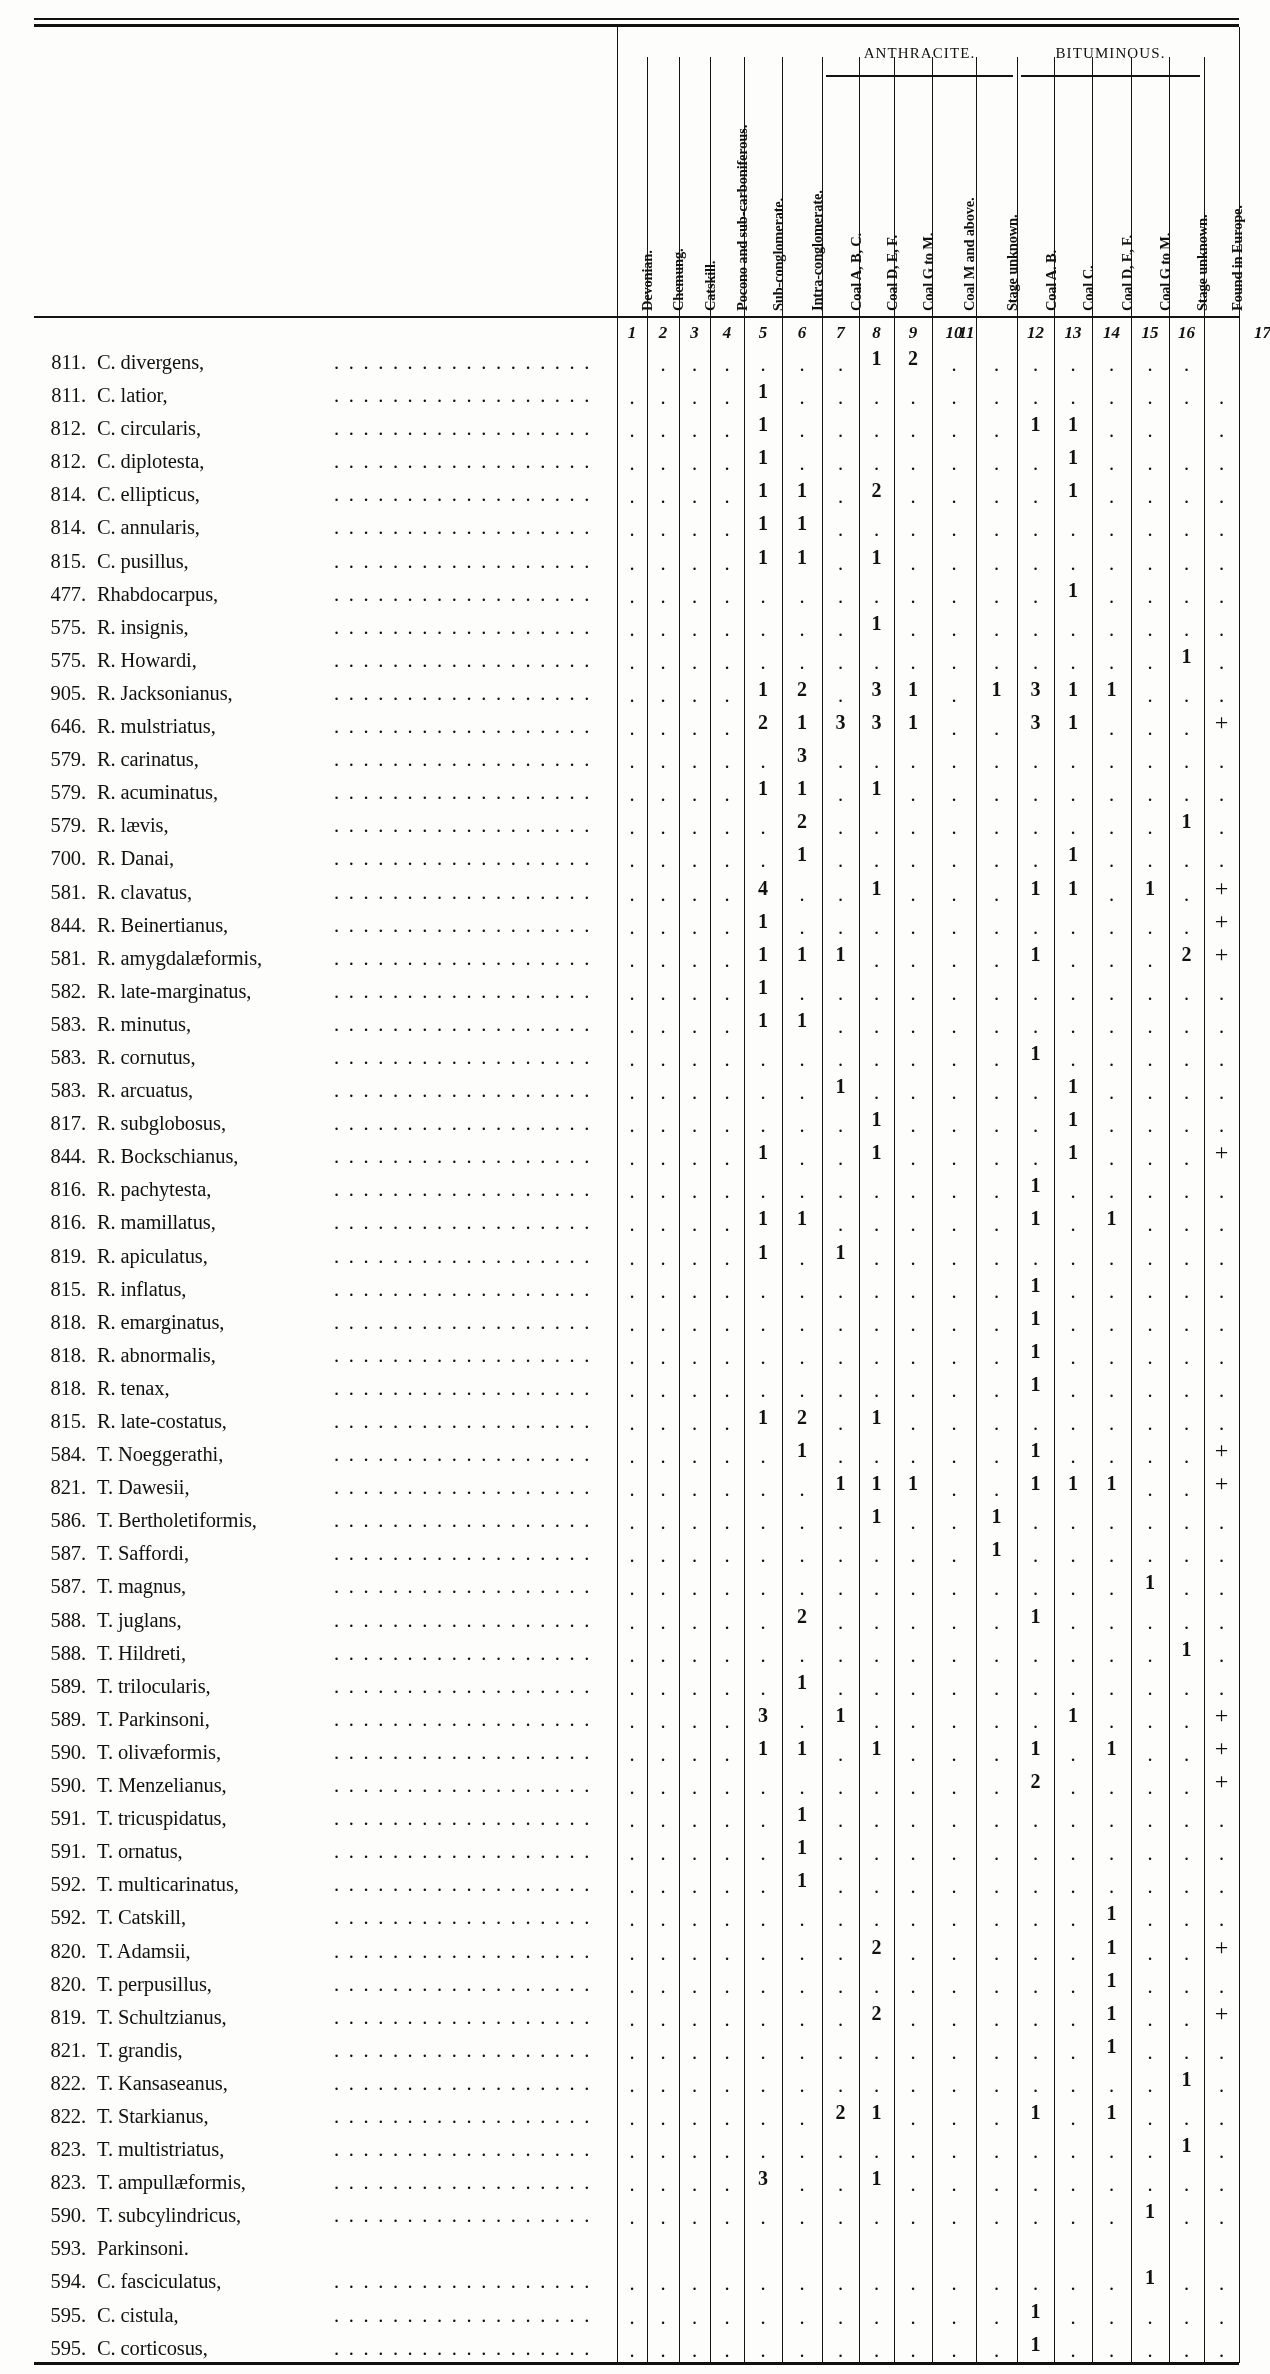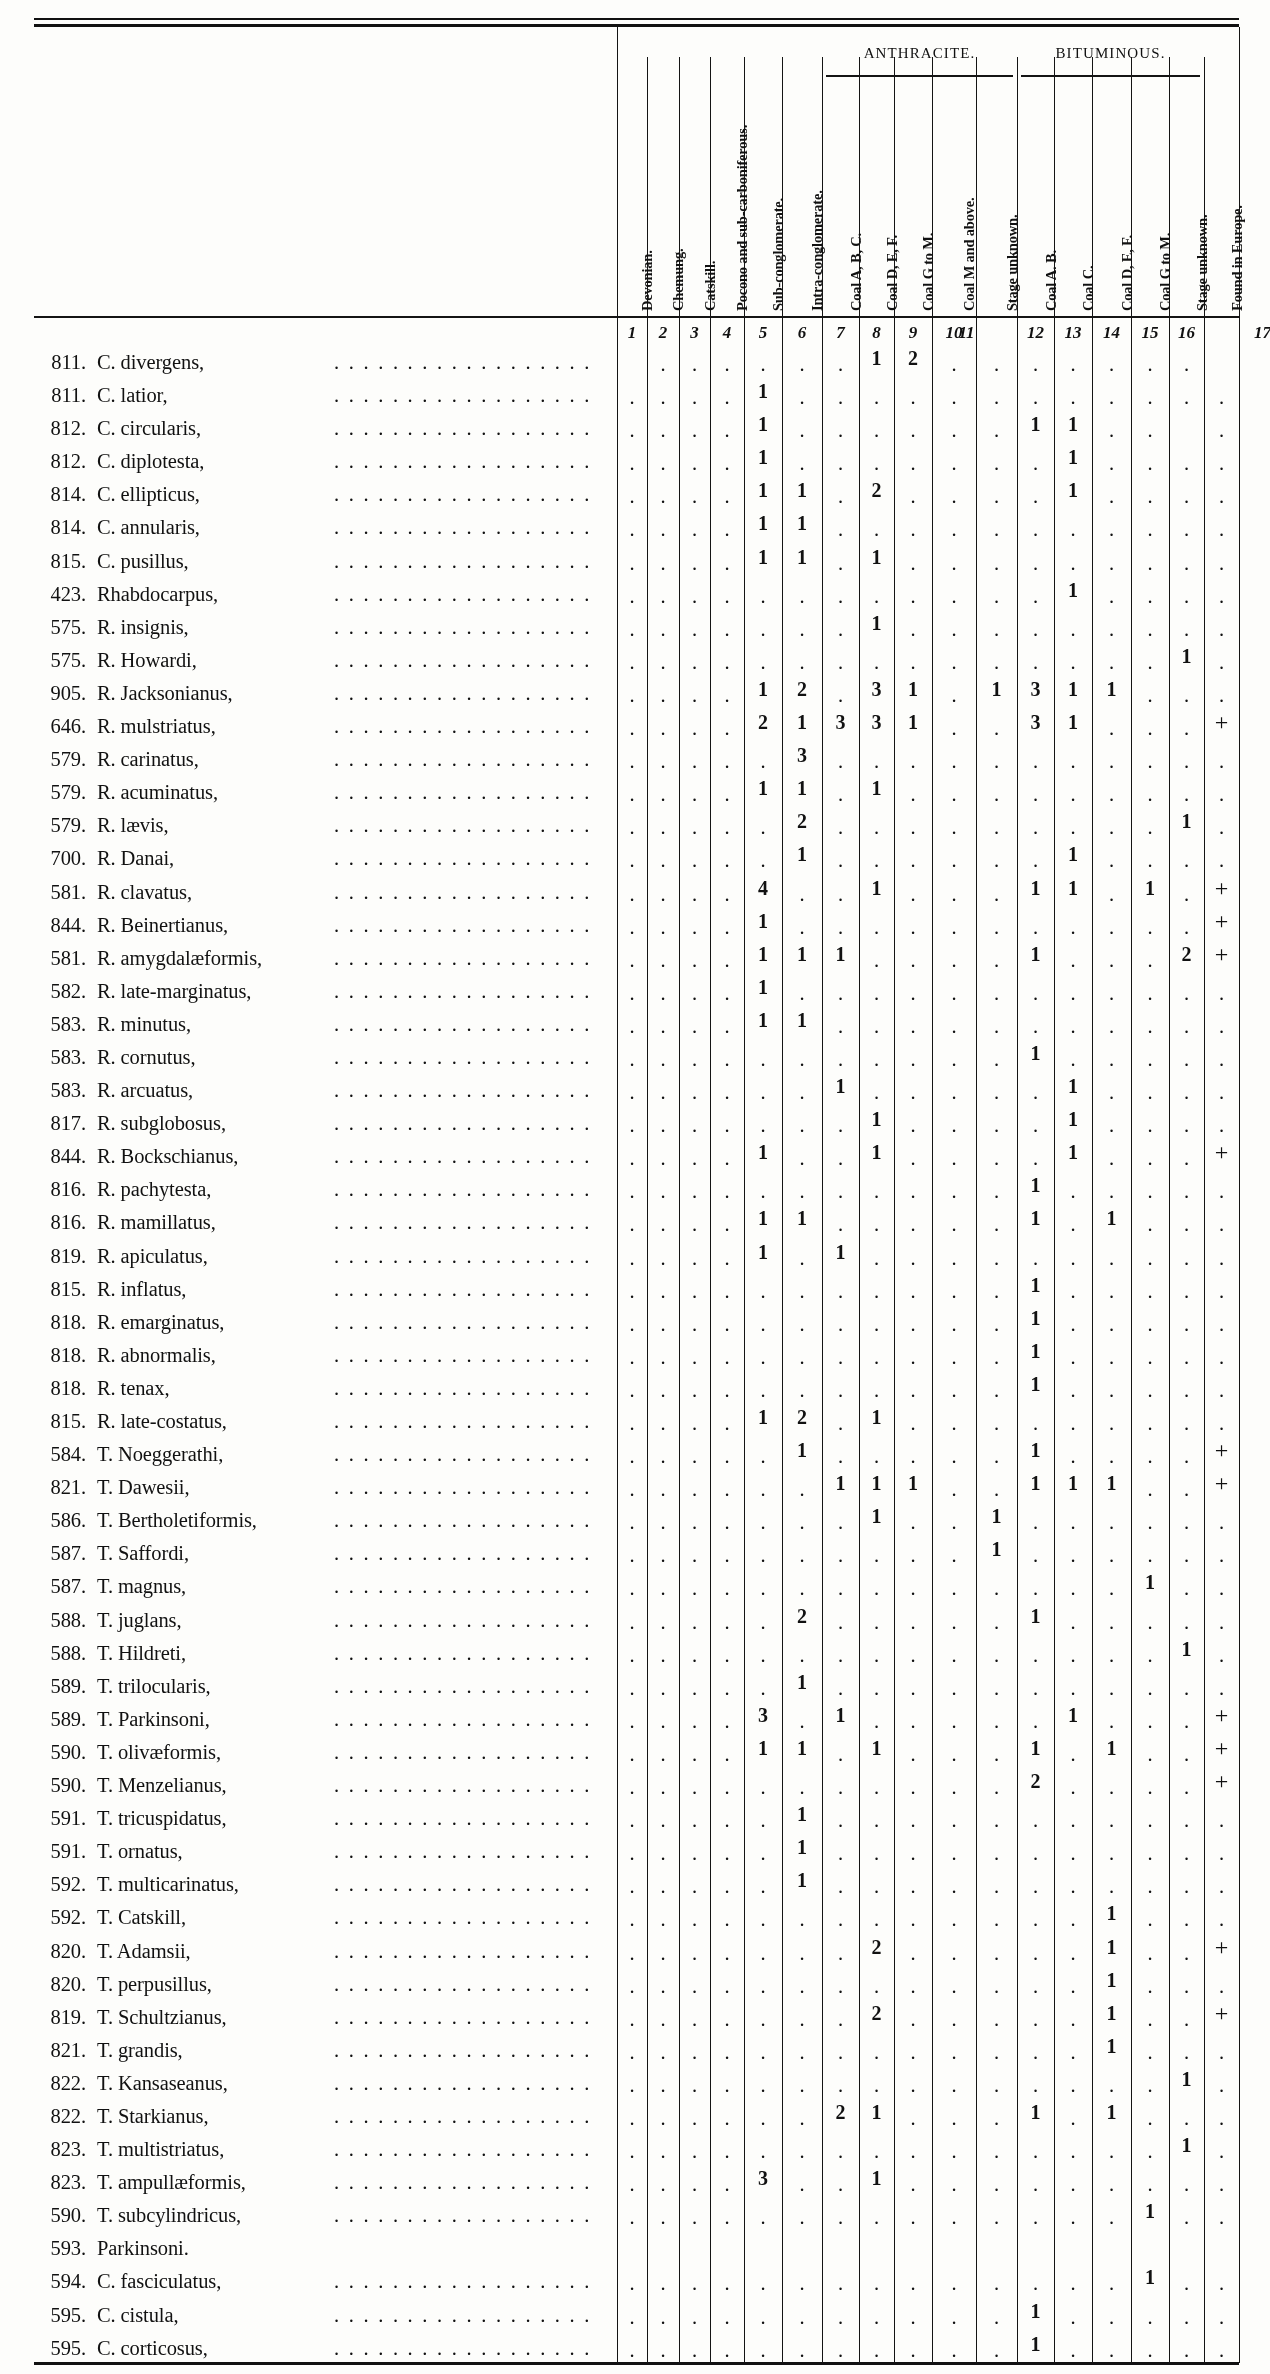--- a/index.html
+++ b/index.html
@@ -297,21 +297,21 @@
           <div class="dot" style="left: 898px; width: 44px;">.</div>
           <div class="dot" style="left: 942px; width: 41px;">.</div>
           <div class="dot" style="left: 983px; width: 37px;">.</div>
           <div class="dot" style="left: 1020px; width: 38px;">.</div>
           <div class="dot" style="left: 1058px; width: 39px;">.</div>
           <div class="dot" style="left: 1097px; width: 38px;">.</div>
           <div class="dot" style="left: 1135px; width: 35px;">.</div>
           <div class="dot" style="left: 1170px; width: 35px;">.</div>
         </div>
         <div class="row">
-          <div class="rowlabel"><span class="pg">423.</span><span class="nm genus">Rhabdocarpus,</span></div>
+          <div class="rowlabel"><span class="pg">477.</span><span class="nm genus">Rhabdocarpus,</span></div>
           <div class="leader" style="left: 300px;">..................</div>
           <div class="dot" style="left: 583px; width: 30px;">.</div>
           <div class="dot" style="left: 613px; width: 32px;">.</div>
           <div class="dot" style="left: 645px; width: 31px;">.</div>
           <div class="dot" style="left: 676px; width: 34px;">.</div>
           <div class="dot" style="left: 710px; width: 38px;">.</div>
           <div class="dot" style="left: 748px; width: 40px;">.</div>
           <div class="dot" style="left: 788px; width: 37px;">.</div>
           <div class="dot" style="left: 825px; width: 35px;">.</div>
           <div class="dot" style="left: 860px; width: 38px;">.</div>

